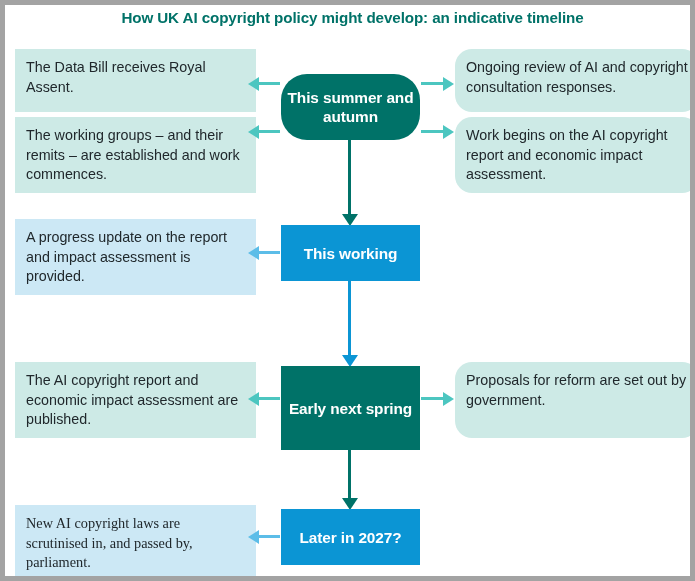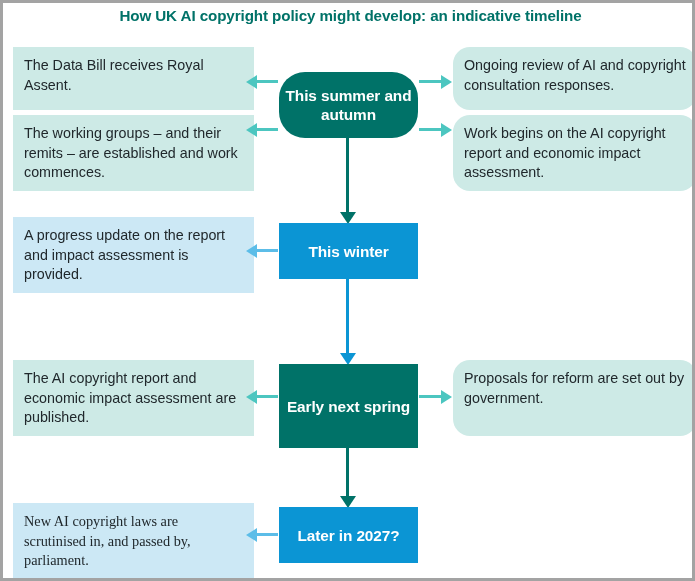--- a/index.html
+++ b/index.html
@@ -9,21 +9,21 @@
   }
   body {
     font-family: "Liberation Sans", sans-serif;
   }
   #figure {
     position: relative;
     width: 695px;
     height: 581px;
     background: #ffffff;
     box-sizing: border-box;
-    border: 3px solid #a3a3a3;
+    border: 5px solid #a3a3a3;
     overflow: hidden;
   }
 
   
   .fig-title {
     position: absolute;
     left: 0;
     top: 4px;
     width: 695px;
     text-align: center;
@@ -163,21 +163,21 @@
   <div class="v-arrow arrow-teal-dark" style="left:337px; top:135px; height:85px;">
     <span class="shaft" style="height:74px;"></span>
     <span class="head"></span>
   </div>
 
   <div class="sidebox left blue" style="top:214px; height:76px;">
     <span>A progress update on the report and impact assessment is provided.</span>
   </div>
 
   <div class="node blue" style="top:220px; height:56px;">
-    <span>This winter</span>
+    <span>This working</span>
   </div>
 
   <div class="h-arrow to-left arrow-blue-mid" style="left:244px; top:241px; width:31px;">
     <span class="shaft"></span>
     <span class="head"></span>
   </div>
 
   <div class="v-arrow arrow-blue-dark" style="left:337px; top:276px; height:85px;">
     <span class="shaft" style="height:74px;"></span>
     <span class="head"></span>

